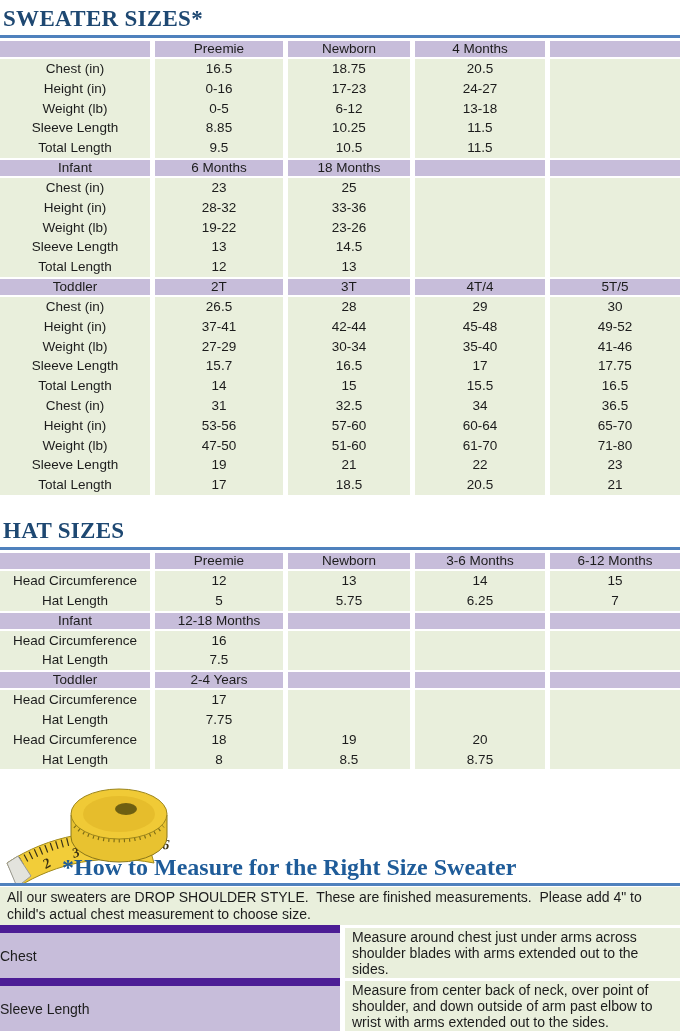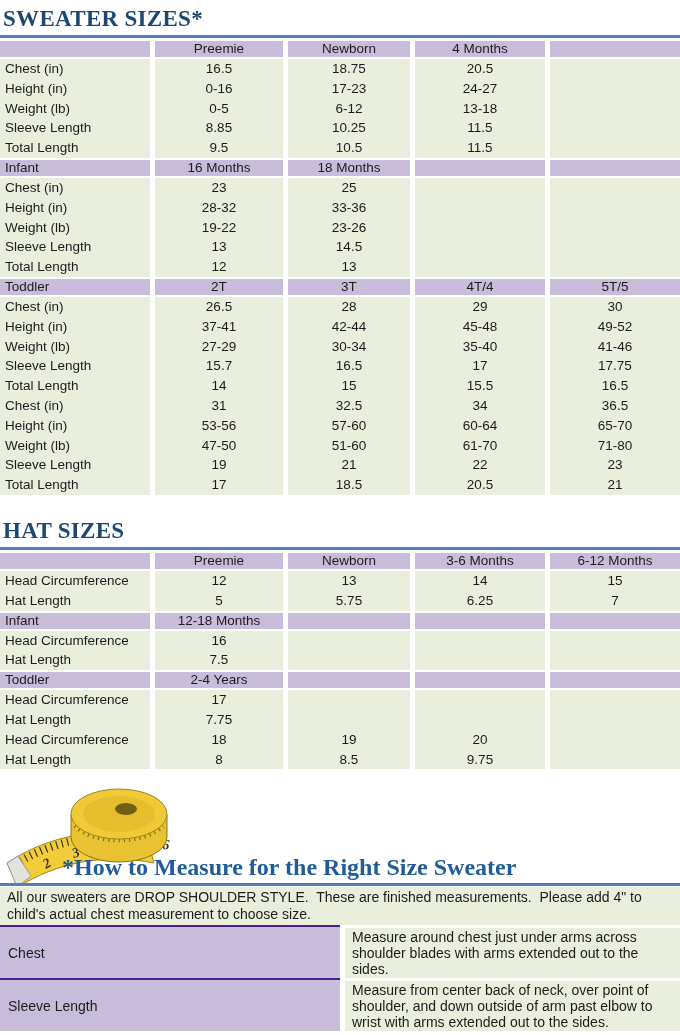--- a/index.html
+++ b/index.html
@@ -36,21 +36,21 @@
     white-space:nowrap;
   }
   td.hdr {
     background:var(--hdr-purple,#c7bdda);
     height:16px; line-height:16px;
     border-top:2px solid #fff;
     border-bottom:2px solid #fff;
   }
   td.data { background:var(--cell-green,#e9efdc); height:19.8px; line-height:19.8px; }
   td.val, td.hdr:not(.lab) { text-align:center; }
-  td.lab { text-align:left; }
+  td.lab { text-align:center; }
   table.size td + td { border-left:5px solid #fff; }
 
   .gap18 { height:17px; }
 
   .tape-zone { position:relative; height:104px; margin-top:10px; }
   .tape-zone svg { position:absolute; left:4px; top:0; }
   .measure-title {
     position:absolute; left:62px; bottom:2px;
     font-family:"Liberation Serif", serif;
     font-weight:bold; font-size:24px;
@@ -63,22 +63,22 @@
     border-collapse:separate; border-spacing:0;
     font-size:14px;
   }
   table.measure td { box-sizing:border-box; vertical-align:middle; }
   td.m-intro {
     background:var(--cell-green,#e9efdc);
     padding:2px 7px; line-height:17px; white-space:pre-wrap;margin-left:16px;
   }
   td.m-label {
     background:var(--hdr-purple,#c7bdda);
-    width:150px; padding:1px 8px; line-height:16px;
-    border-top:2px solid #4c1d95;
+    width:150px; padding:1px 0; line-height:16px;
+    border-top:8px solid #4c1d95;
   }
   td.m-desc {
     background:var(--cell-green,#e9efdc);
     padding:1px 7px; line-height:16px;
     border-top:3px solid #fff;
     border-left:5px solid #fff;
   }
 </style>
 </head>
 <body>
@@ -134,21 +134,21 @@
         </tr>
         <tr>
           <td class="data lab">Total Length</td>
           <td class="data val">9.5</td>
           <td class="data val">10.5</td>
           <td class="data val">11.5</td>
           <td class="data val"></td>
         </tr>
         <tr>
           <td class="hdr lab">Infant</td>
-          <td class="hdr">16 Months</td>
+          <td class="hdr">6 Months</td>
           <td class="hdr">18 Months</td>
           <td class="hdr"></td>
           <td class="hdr"></td>
         </tr>
         <tr>
           <td class="data lab">Chest (in)</td>
           <td class="data val">23</td>
           <td class="data val">25</td>
           <td class="data val"></td>
           <td class="data val"></td>
@@ -342,21 +342,21 @@
           <td class="data lab">Head Circumference</td>
           <td class="data val">18</td>
           <td class="data val">19</td>
           <td class="data val">20</td>
           <td class="data val"></td>
         </tr>
         <tr>
           <td class="data lab">Hat Length</td>
           <td class="data val">8</td>
           <td class="data val">8.5</td>
-          <td class="data val">9.75</td>
+          <td class="data val">8.75</td>
           <td class="data val"></td>
         </tr>
       </tbody>
   </table>
 
   <div class="tape-zone">
     <svg width="205" height="104" viewBox="0 0 205 104">
 
       <path d="M3,84 C45,56 95,48 142,56 L150,84 C100,74 52,84 14,108 Z" fill="#f2cd39" stroke="#a08a1d" stroke-width="1"></path>
 

